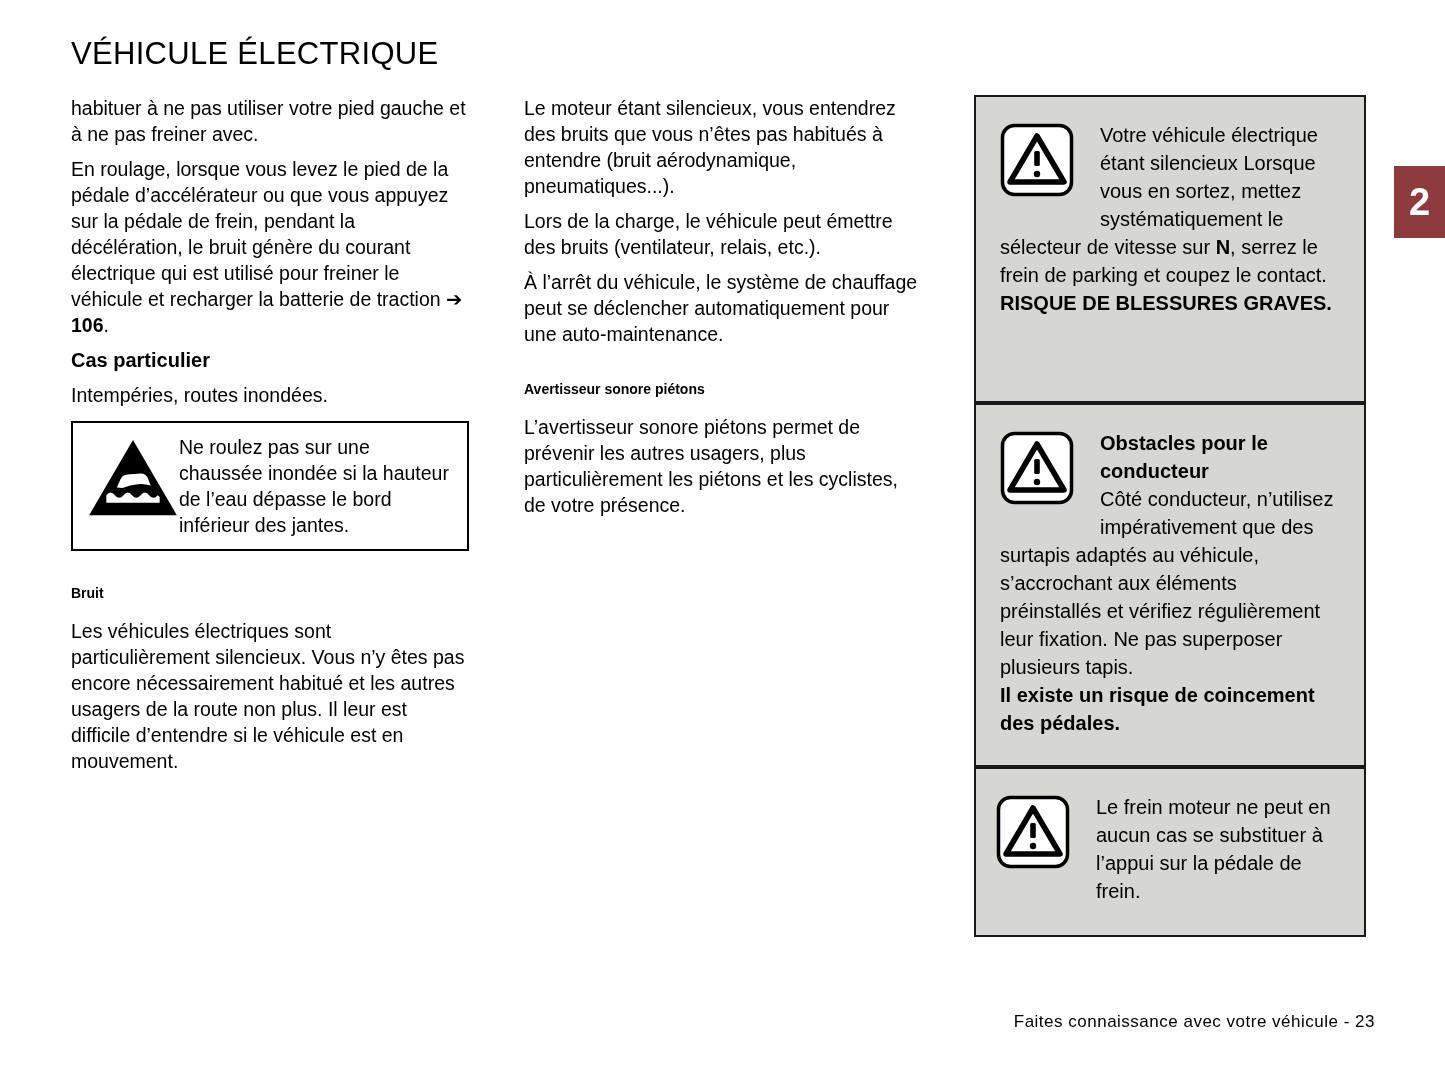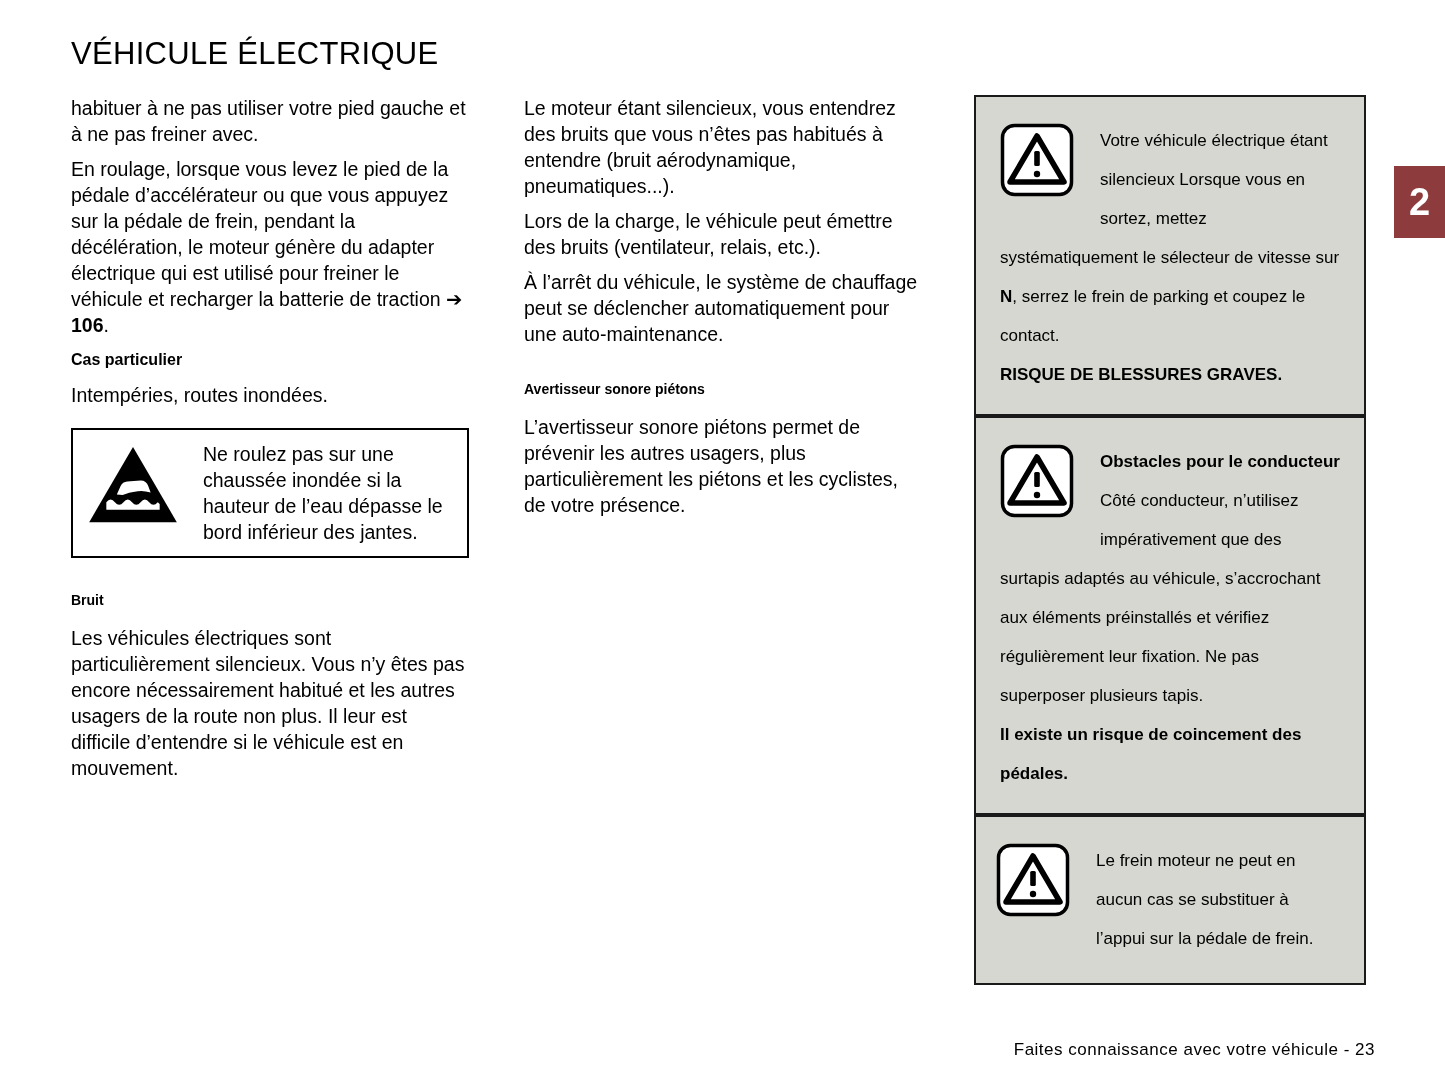--- a/index.html
+++ b/index.html
@@ -37,54 +37,54 @@
     top:95px;
     font-size:19.5px;
     line-height:26px;
   }
   .col1 { left:71px;  width:398px; }
   .col2 { left:524px; width:400px; }
   .col3 { left:974px; width:392px; top:95px; }
   .col p { margin-bottom:9px; }
   .h-small {
     font-weight:bold;
-    font-size:16px;
+    font-size:20px;
     margin:3px 0 7px 0;
   }
   .h-section {
     font-weight:bold;
     font-size:14px;
     line-height:28px;
     margin:28px 0 11px 0;
   }
   .b { font-weight:bold; }
 
   
   .flood-box {
     border:2px solid #000;
     background:#fff;
     width:398px;
     display:flex;
-    gap:24px;
+    gap:0;
     align-items:flex-start;
     padding:11px 12px 11px 14px;
-    margin:20px 0 6px 0;
+    margin:13px 0 6px 0;
   }
   .flood-icon { flex:0 0 auto; margin-top:4px; }
   .flood-text { line-height:26px; }
 
   
   .wbox {
     border:2px solid var(--box-border,#1a1a1a);
     background:var(--box-bg,#d7d7d1);
     width:392px;
     padding:24px 24px 20px 24px;
     overflow:hidden;
-    font-size:17px;
-    line-height:39px;
+    font-size:20px;
+    line-height:28px;
   }
   .wbox + .wbox { margin-top:0; }
   .wbox1 { min-height:308px; }
   .wbox2 { margin-top:22px; min-height:364px; }
   .wbox3 { margin-top:26px; min-height:170px;padding-left:20px; }
   .wicon {
     float:left;
     width:74px; height:74px;
     margin:2px 26px 36px 0;
   }
@@ -95,21 +95,21 @@
 <body>
 
 <div class="page">
 
   <h1 class="title">VÉHICULE ÉLECTRIQUE</h1>
 
   <div class="chapter-tab">2</div>
 
   <section class="col col1">
     <p>habituer à ne pas utiliser votre pied gauche et à ne pas freiner avec.</p>
-    <p><span>En roulage, lorsque vous levez le pied de la pédale d’accélérateur ou que vous appuyez sur la pédale de frein, pendant la décélération, le moteur génère du adapter électrique qui est utilisé pour freiner le véhicule et recharger la batterie de traction </span><span class="b">➔ 106</span><span>.</span></p>
+    <p><span>En roulage, lorsque vous levez le pied de la pédale d’accélérateur ou que vous appuyez sur la pédale de frein, pendant la décélération, le bruit génère du courant électrique qui est utilisé pour freiner le véhicule et recharger la batterie de traction </span><span class="b">➔ 106</span><span>.</span></p>
     <p class="h-small">Cas particulier</p>
     <p>Intempéries, routes inondées.</p>
 
     <div class="flood-box">
       <span class="flood-icon">
         <svg width="92" height="80" viewBox="0 0 96 84" aria-hidden="true">
           <path d="M48 2 L94 81 L2 81 Z" fill="#000"></path>
           <path d="M31 52 L35 43 Q37 38.5 42 38.2 L56 37.4 Q62 37.4 64.2 43.5 L66.5 50 Q59 47.6 53 48.6 Q43 50 37 52.6 Z" fill="#fff"></path>
           <path d="M20 60 Q24.5 54.5 29 60 Q33.5 65.5 38 60 Q42.5 54.5 47 60 Q51.5 65.5 56 60 Q60.5 54.5 65 60 Q69.5 65.5 74 60 L76 62 L76 68 L20 68 Z" fill="#fff"></path>
         </svg>
@@ -165,15 +165,15 @@
           <path d="M37 13 L64 59 L10 59 Z" fill="none" stroke="#000" stroke-width="5.5" stroke-linejoin="round"></path>
           <rect x="34.2" y="28" width="5.6" height="15" rx="1.5" fill="#000"></rect>
           <circle cx="37" cy="51" r="3.2" fill="#000"></circle>
         </svg>
       </span>
       <div class="wtext">Le frein moteur ne peut en aucun cas se substituer à l’appui sur la pédale de frein.</div>
     </div>
 
   </section>
 
-  <div style="position:absolute; right:70px; top:1012px; font-size:17px; letter-spacing:0.5px;margin-top:28px;">Faites connaissance avec votre véhicule - 23</div>
+  <div style="position:absolute; right:70px; top:1012px; font-size:17px; letter-spacing:0.5px;">Faites connaissance avec votre véhicule - 23</div>
 
 </div>
 
 </body></html>

